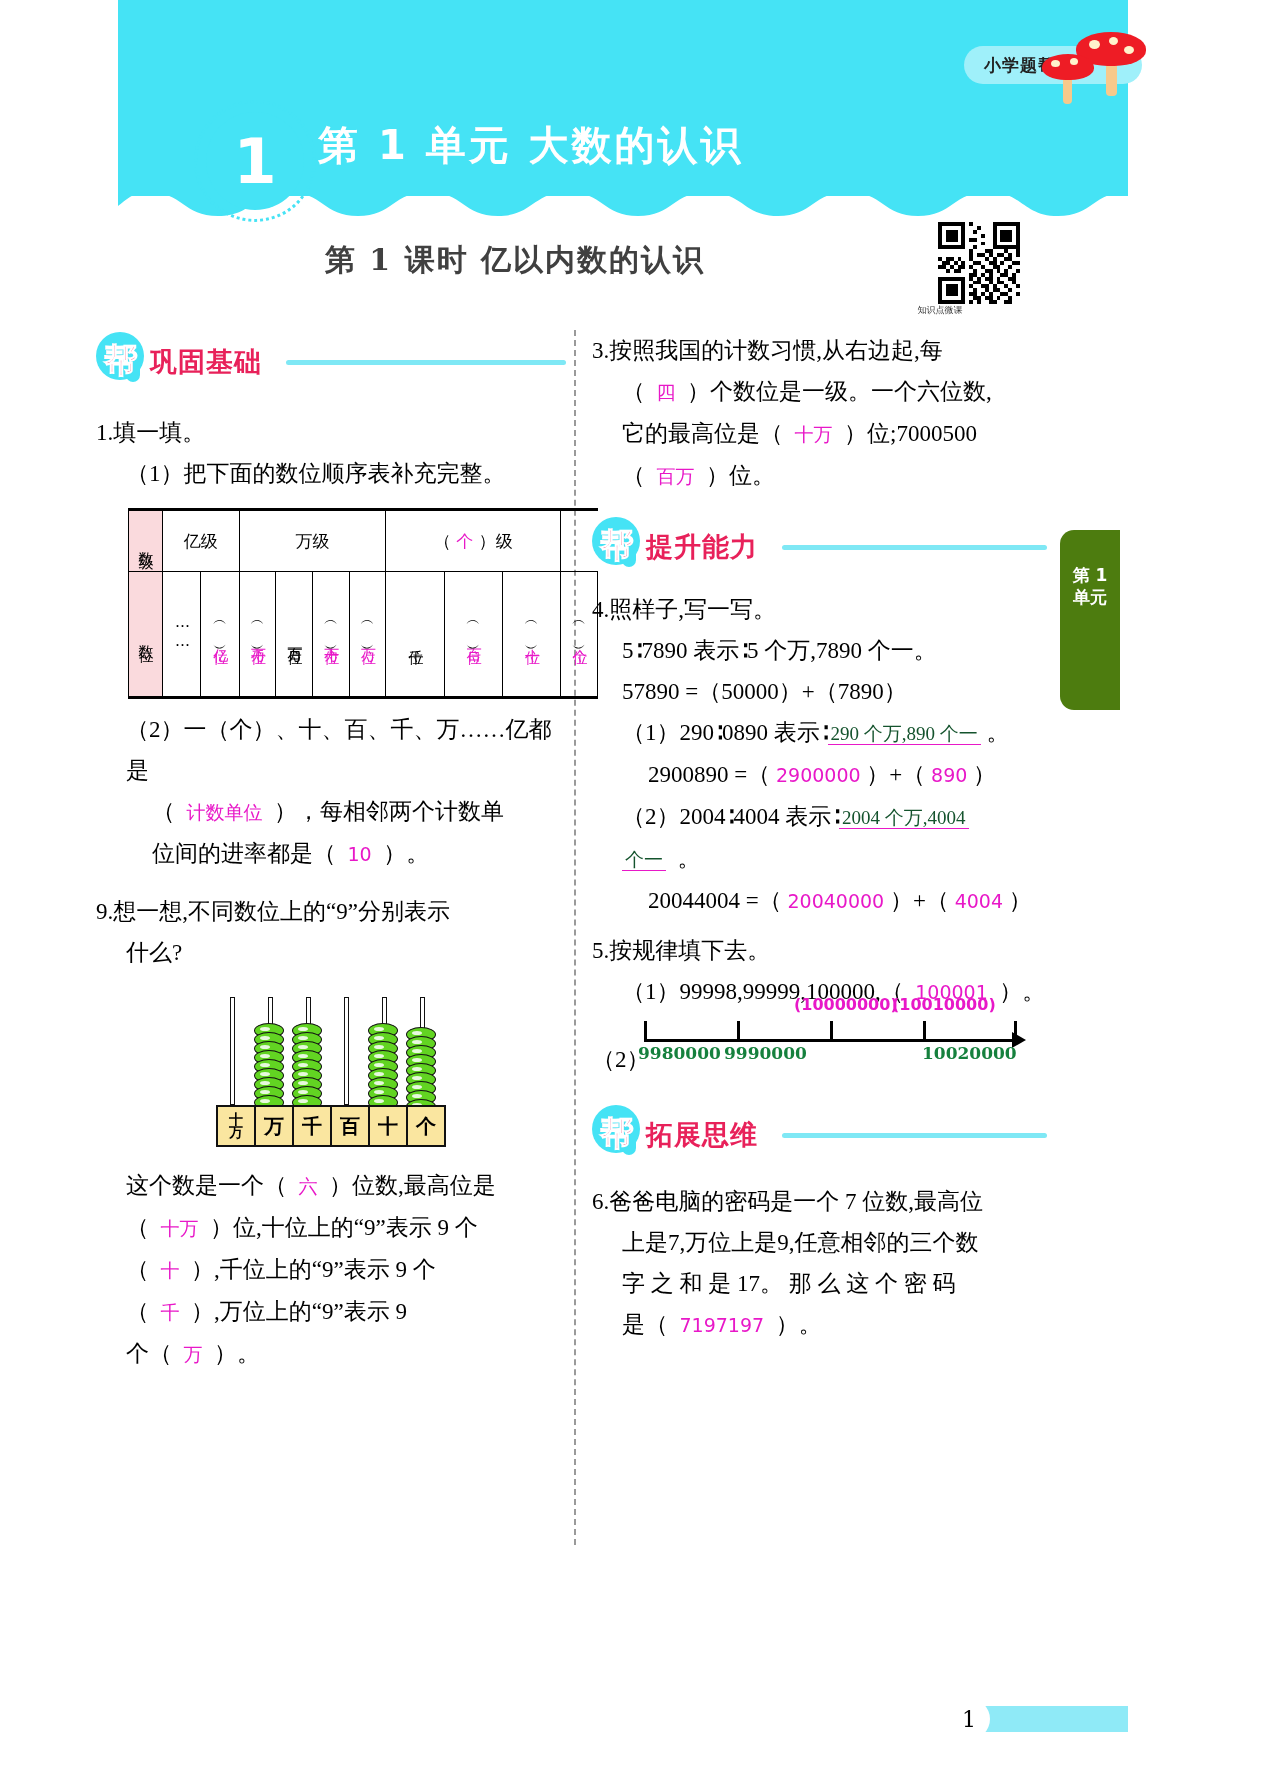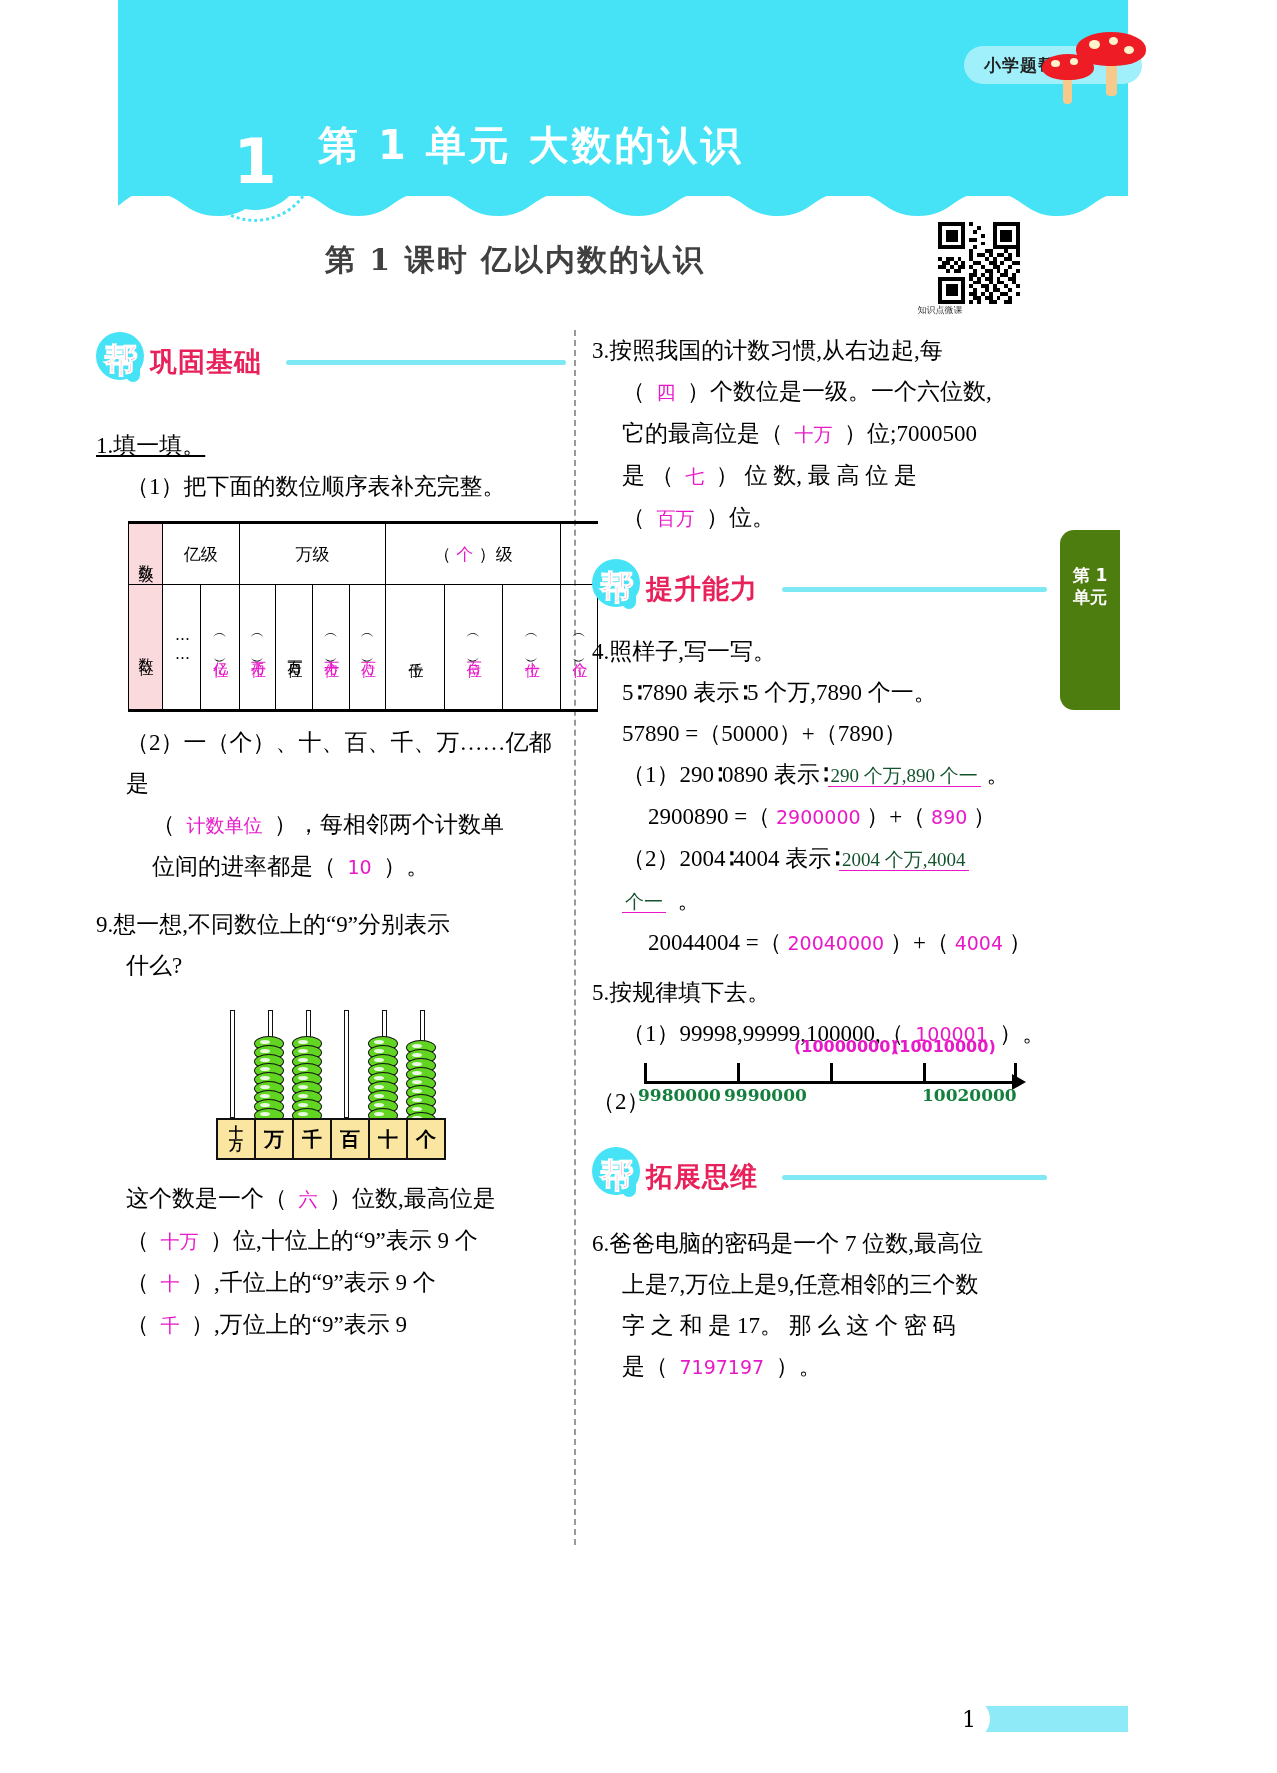--- a/index.html
+++ b/index.html
@@ -380,21 +380,21 @@
 <div class="col col-left">
 
   <div class="sec">
     <div class="blob"></div>
     <div class="blob-tail"></div>
     <div class="bang">帮</div>
     <div class="sectext">巩固基础</div>
     <div class="rule"></div>
   </div>
 
-  <div class="q" style="margin-top:39px;text-decoration:underline;">1.填一填。</div>
+  <div class="q" style="margin-top:26px;">1.填一填。</div>
   <div class="q indent">（1）把下面的数位顺序表补充完整。</div>
 
   <table class="pv-table">
     <tbody>
         <tr class="pv-r1">
       <td class="pv-head" rowspan="1">
         <span class="vert">数级</span>
       </td>
       <td colspan="2">
         <span style="font-size:17px;">亿级</span>
@@ -502,33 +502,33 @@
   </div>
   <div class="q indent">
     <span>（</span>&nbsp;&nbsp;<span class="ans">十万</span>&nbsp;&nbsp;<span>）位,十位上的“9”表示 9 个</span>
   </div>
   <div class="q indent">
     <span>（</span>&nbsp;&nbsp;<span class="ans">十</span>&nbsp;&nbsp;<span>）,千位上的“9”表示 9 个</span>
   </div>
   <div class="q indent">
     <span>（</span>&nbsp;&nbsp;<span class="ans">千</span>&nbsp;&nbsp;<span>）,万位上的“9”表示 9</span>
   </div>
+  <div class="q indent">
+    <span>个（</span>&nbsp;&nbsp;<span class="ans">万</span>&nbsp;&nbsp;<span>）。</span>
+  </div>
 </div>
 
 <div class="col col-right">
 
   <div class="q">3.按照我国的计数习惯,从右边起,每</div>
   <div class="q indent">
     <span>（</span>&nbsp;&nbsp;<span class="ans">四</span>&nbsp;&nbsp;<span>）个数位是一级。一个六位数,</span>
   </div>
   <div class="q indent">
     <span>它的最高位是（</span>&nbsp;&nbsp;<span class="ans">十万</span>&nbsp;&nbsp;<span>）位;7000500</span>
-  </div>
-  <div class="q indent">
-    <span>是 （</span>&nbsp;&nbsp;<span class="ans">七</span>&nbsp;&nbsp;<span>） 位 数, 最 高 位 是</span>
   </div>
   <div class="q indent">
     <span>（</span>&nbsp;&nbsp;<span class="ans">百万</span>&nbsp;&nbsp;<span>）位。</span>
   </div>
 
   <div class="sec" style="margin-top:18px;">
     <div class="blob"></div>
     <div class="blob-tail"></div>
     <div class="bang">帮</div>
     <div class="sectext">提升能力</div>

